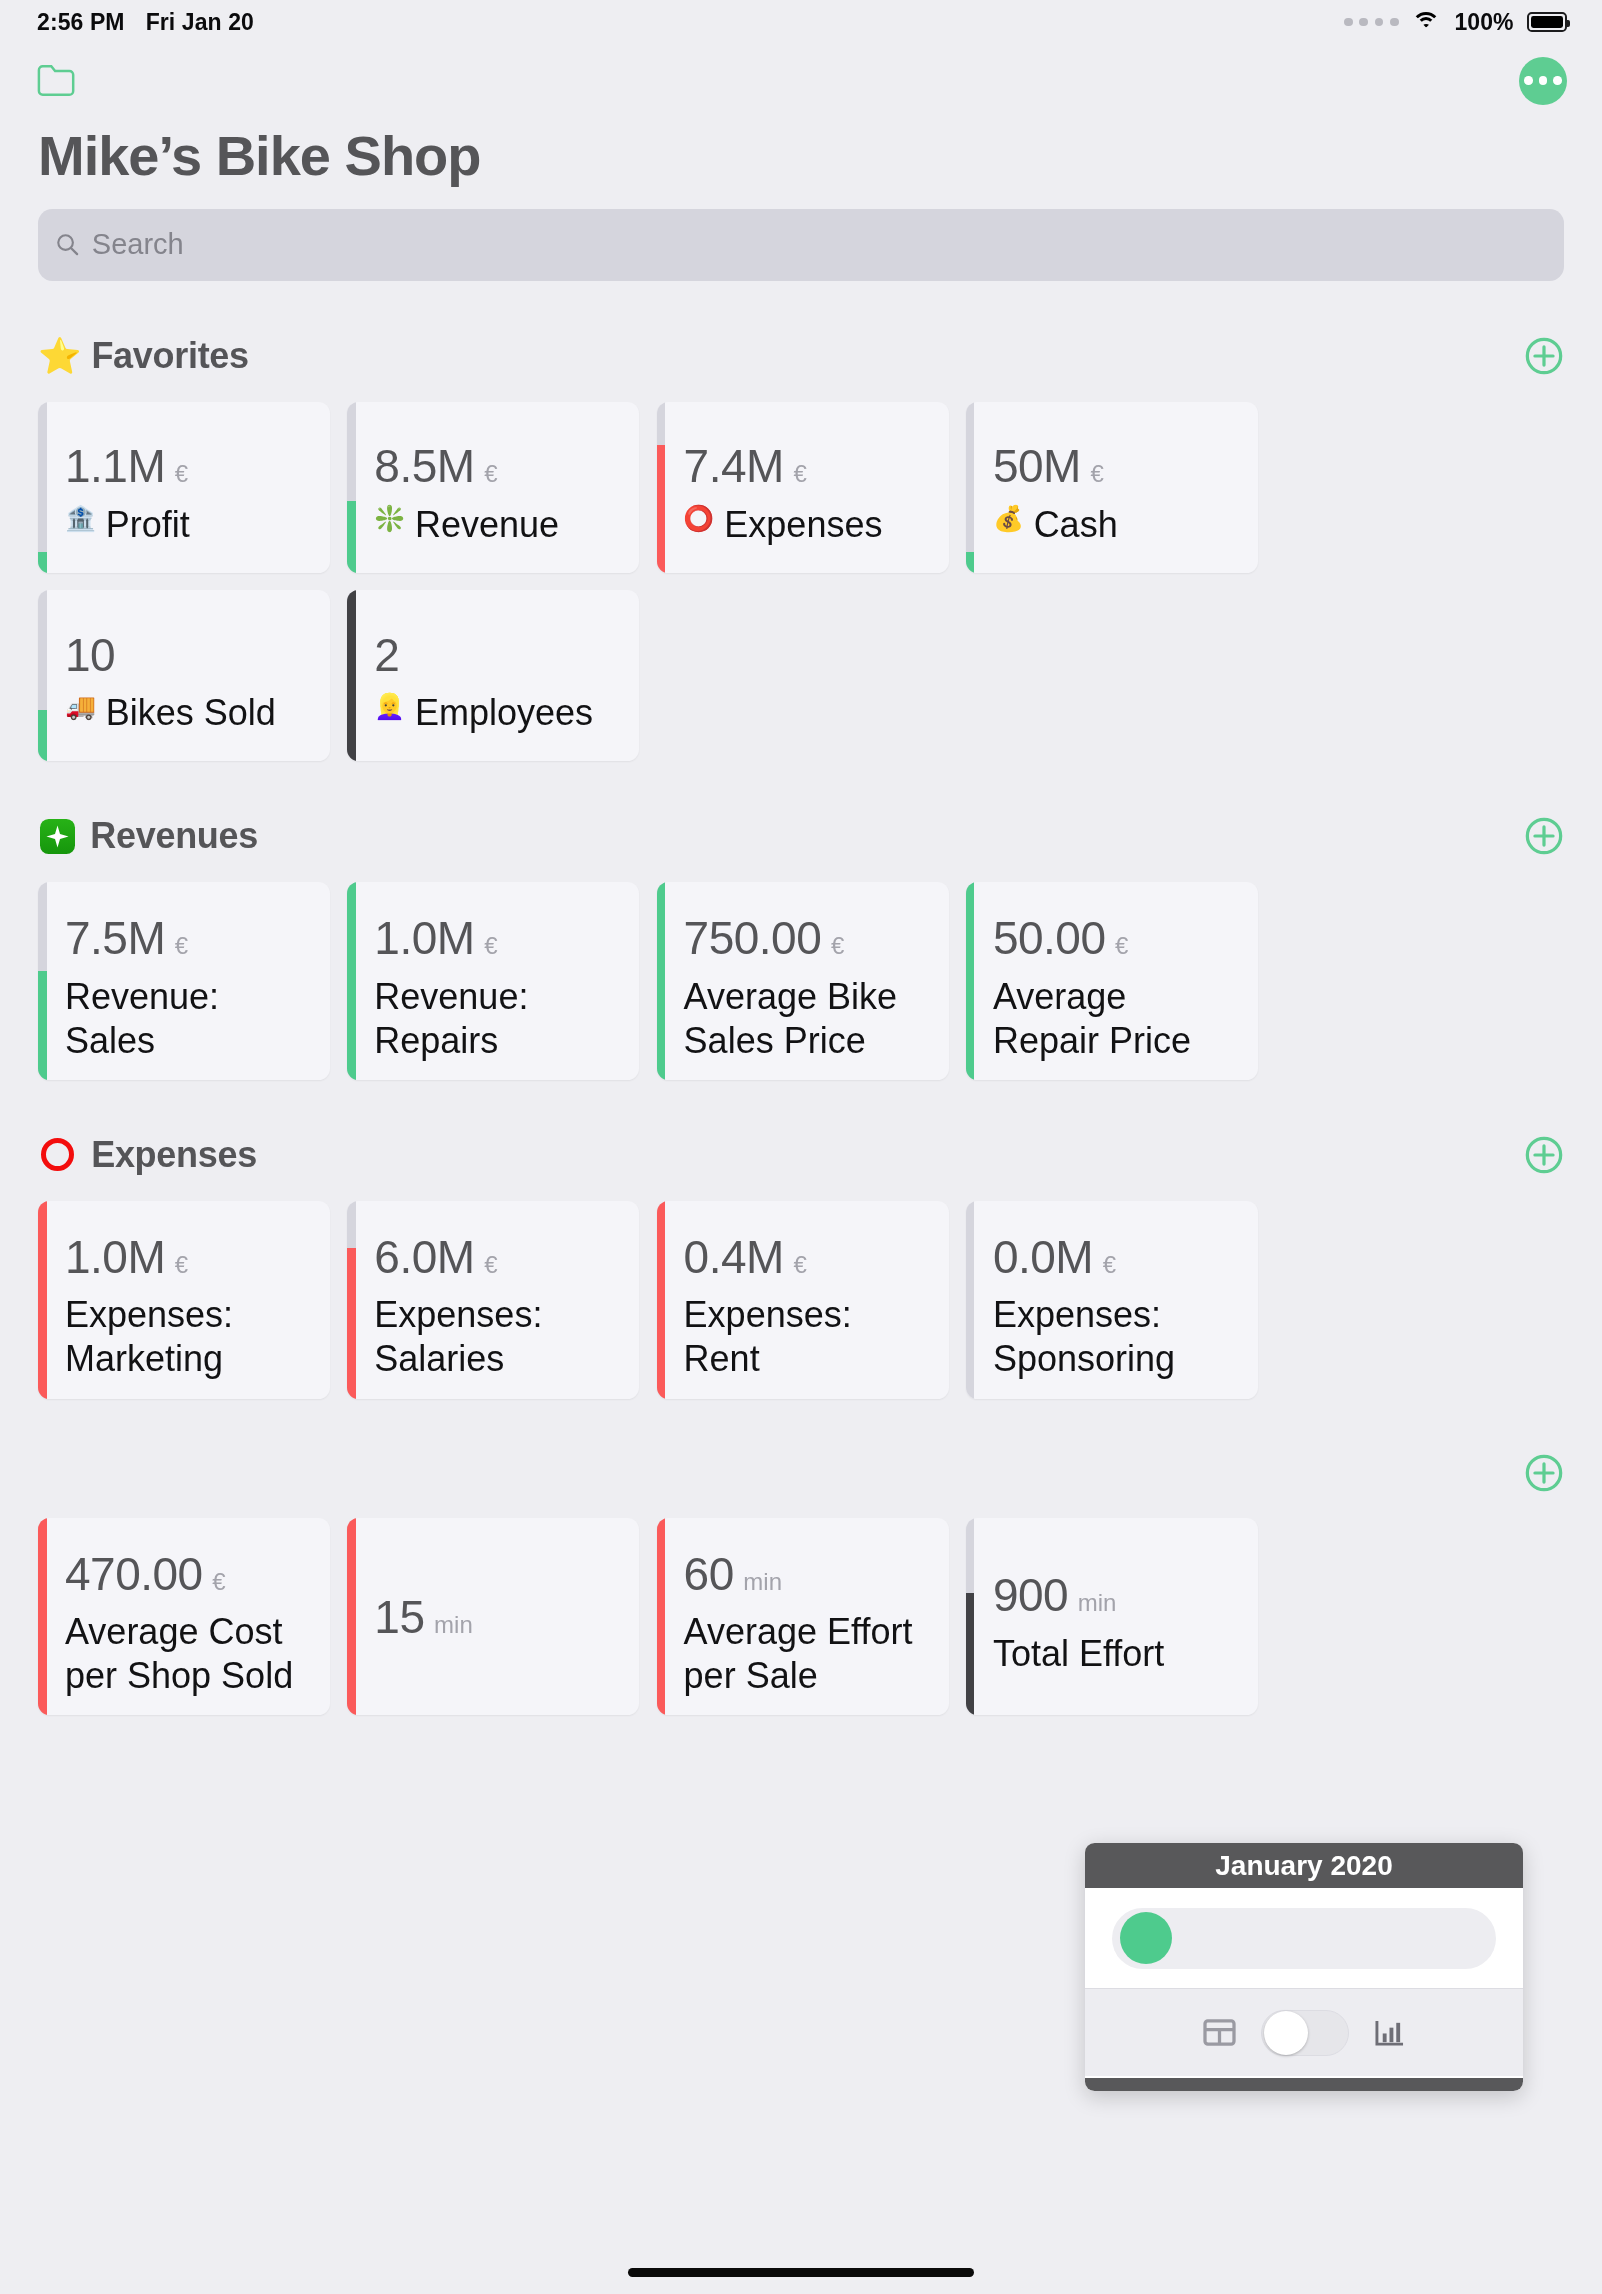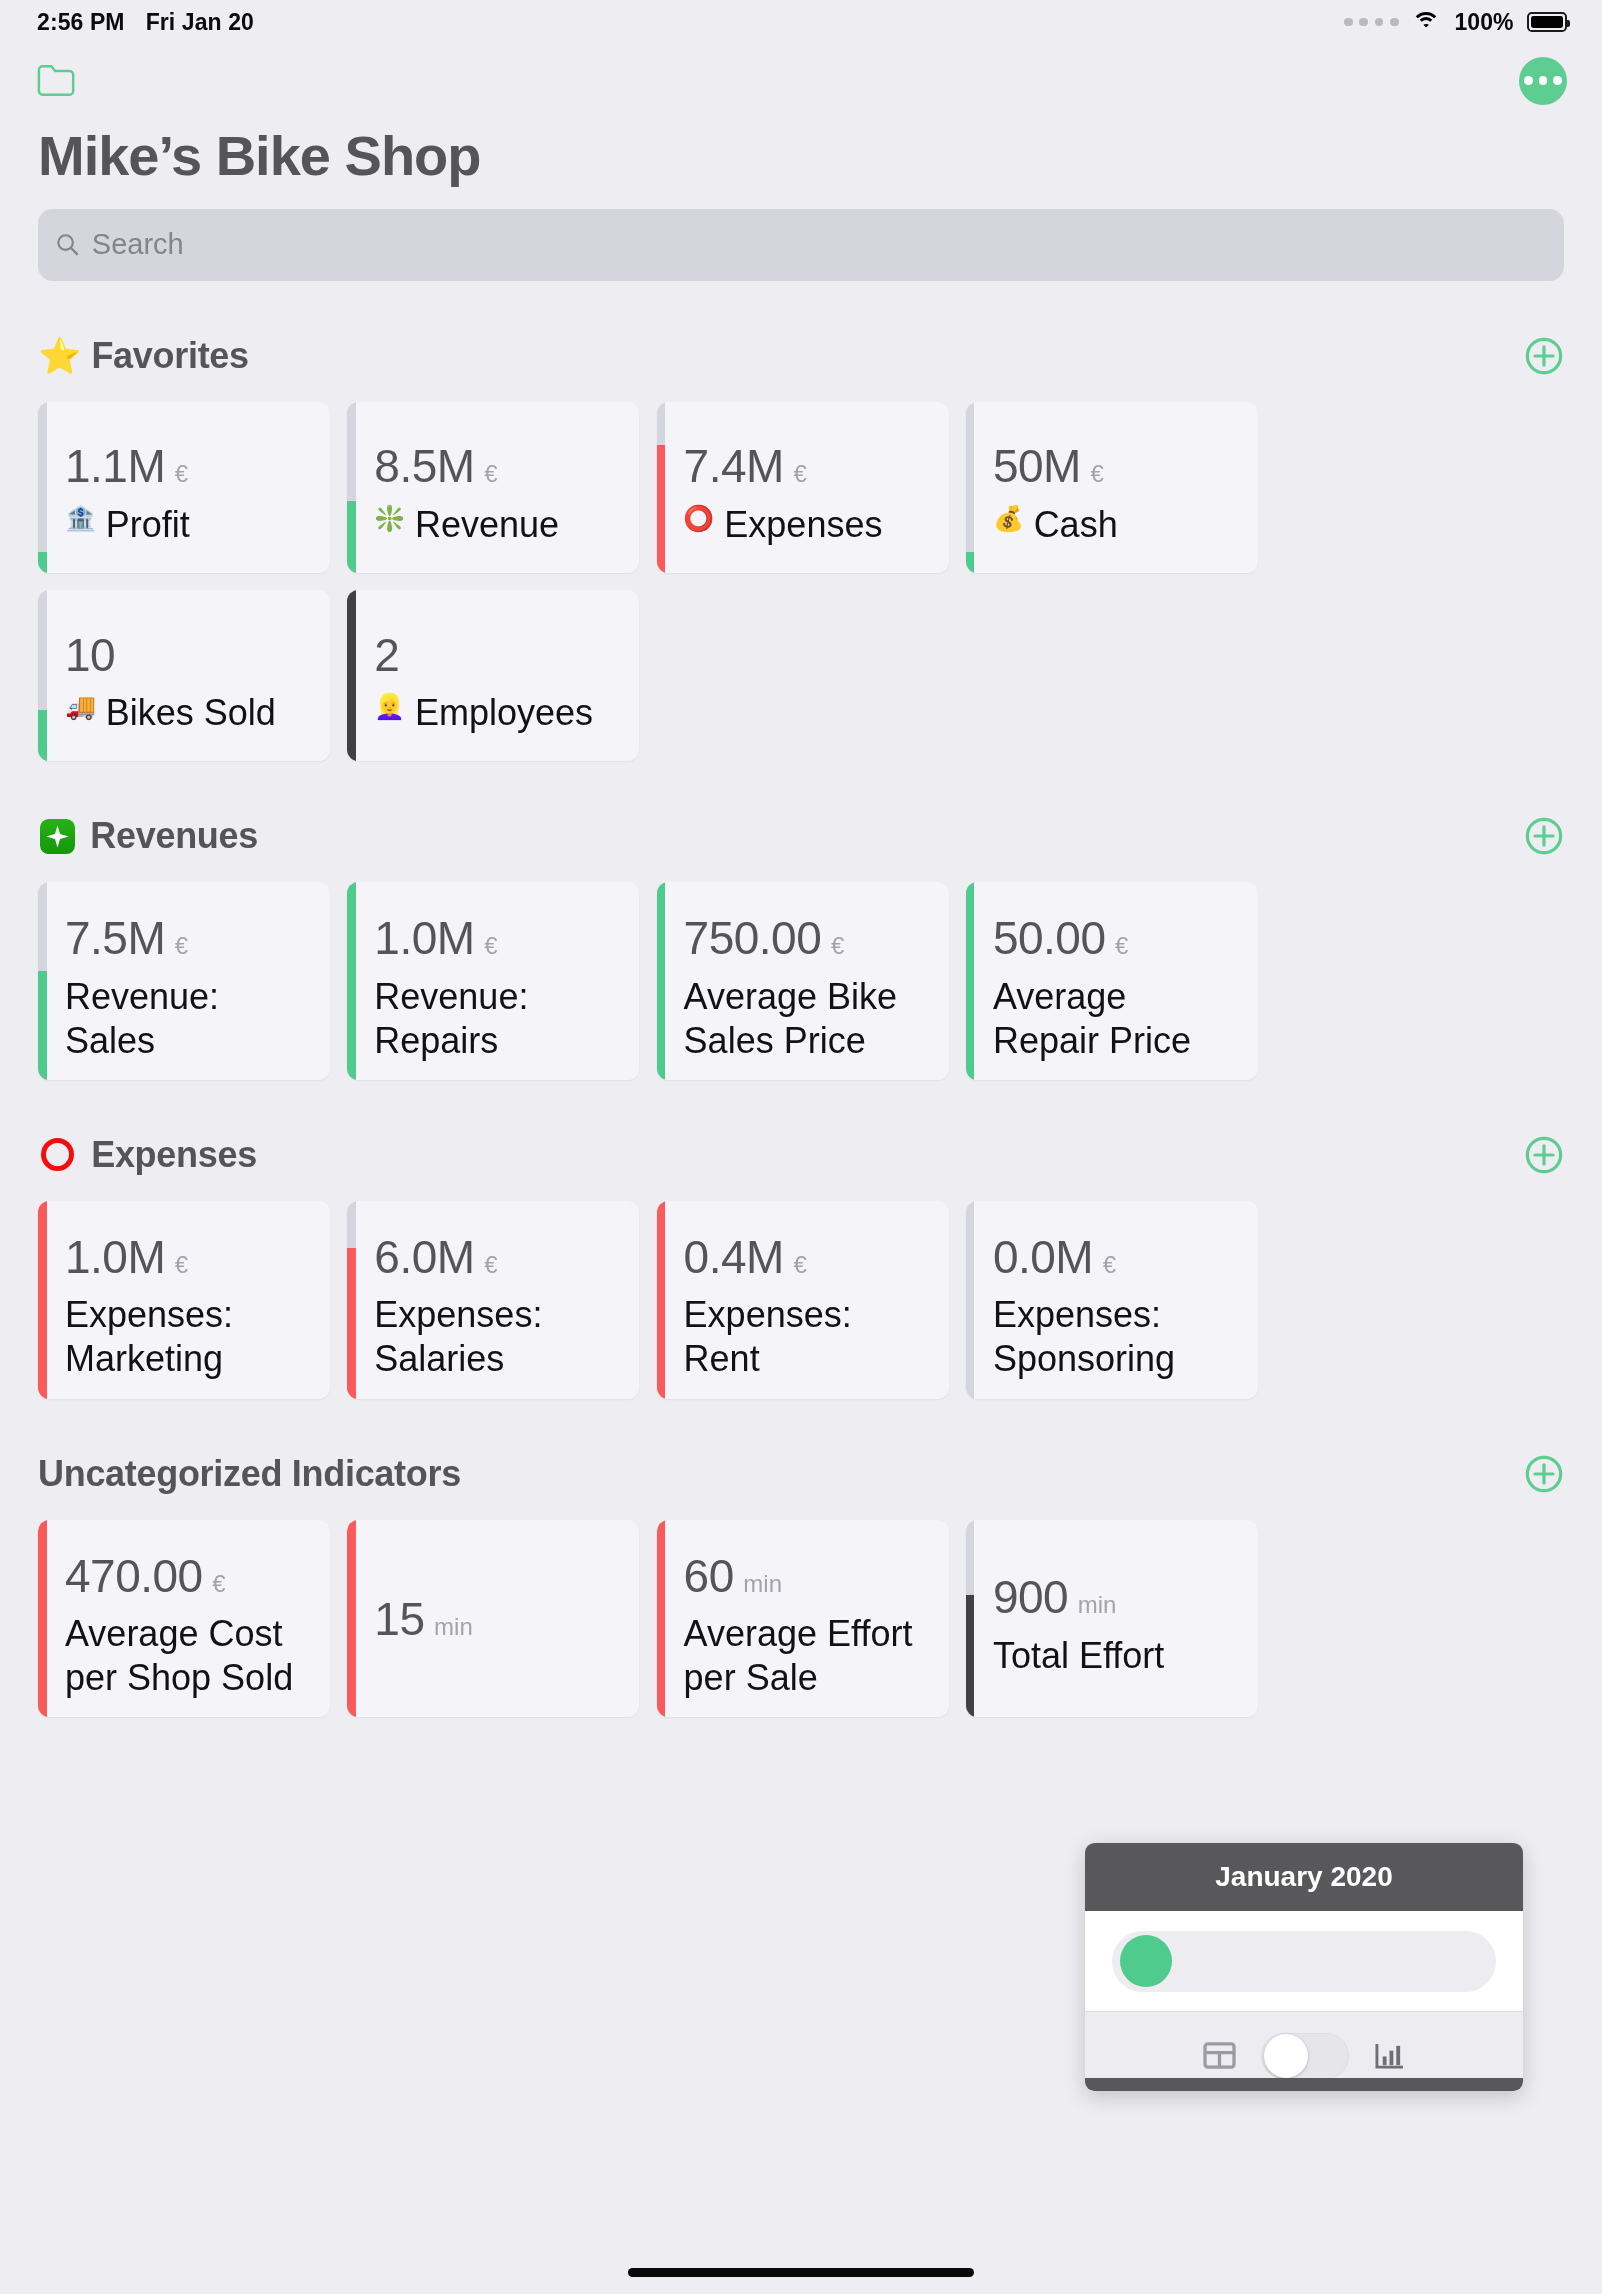--- a/index.html
+++ b/index.html
@@ -125,21 +125,21 @@
   .widget {
     position: absolute;
     left: 1085px; top: 1843px;
     width: 438px; height: 248px;
     border-radius: 9.6px;
     overflow: hidden;
     box-shadow: 0 5.8px 21px rgba(0,0,0,0.18);
     background: #fff;
   }
   .w-head {
-    height: 68px; background: #58585a;
+    height: 45px; background: #58585a;
     display: flex; align-items: center; justify-content: center;
     color: #fff; font-size: 28px; font-weight: 700;
   }
   .w-body { height: 100px; background: #fff; display: flex; align-items: center; padding: 0 27px; }
   .w-track { flex: 1; height: 61px; background: #ededf1; border-radius: 31px; display: flex; align-items: center; padding: 0 7.7px; }
   .w-knob { width: 52px; height: 52px; border-radius: 50%; background: #4ecb8d; }
   .w-foot { height: 88px; background: #ededf1; border-top: 1px solid #dcdce2; display: flex; align-items: center; justify-content: center; gap: 25px; }
   .w-toggle { width: 88px; height: 46px; border-radius: 23px; background: #e6e6ea; border: 1px solid #dcdce2; display: flex; align-items: center; padding: 1.9px; }
   .w-toggle i { width: 44px; height: 44px; border-radius: 50%; background: #fff; display: block; box-shadow: 0 1px 2.9px rgba(0,0,0,0.25); }
   .w-bottom { position: absolute; left: 0; right: 0; bottom: 0; height: 13.4px; background: #58585a; }
@@ -411,21 +411,20 @@
             <span class="unit">€</span>
           </div>
           <div class="lbl-line">
             <span class="lbl">Expenses: Sponsoring</span>
           </div>
         </div>
       </div>
     </div>
     <div class="section">
       <div class="section-head">
-        <div class="sec-title">Uncategorized Indicators</div>
         <div class="add-btn"><svg width="40" height="40" viewBox="0 0 42 42" fill="none">
             <circle cx="21" cy="21" r="17.5" stroke="#5ecd92" stroke-width="3.4"></circle>
             <line x1="21" y1="11.5" x2="21" y2="30.5" stroke="#5ecd92" stroke-width="3.4" stroke-linecap="round"></line>
             <line x1="11.5" y1="21" x2="30.5" y2="21" stroke="#5ecd92" stroke-width="3.4" stroke-linecap="round"></line>
           </svg></div>
       </div>
       <div class="cards">
         <div class="card">
           <div class="bar">
             <i style="background: rgb(251, 90, 90); height: 100%;"></i>

